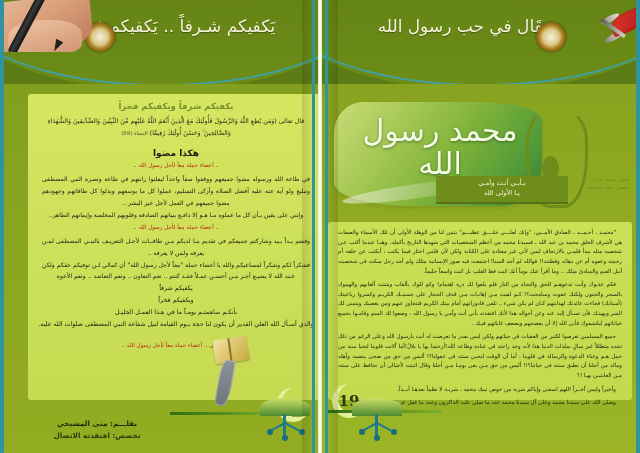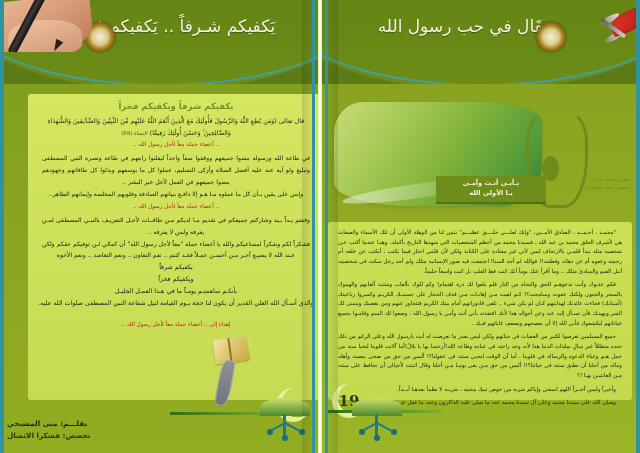--- a/index.html
+++ b/index.html
@@ -90,23 +90,23 @@
   .brush{position:absolute;left:4px;top:4px;width:208px;height:104px;
      background:linear-gradient(125deg,#cfe27f 0%,#a9cc5a 28%,#7fb43c 55%,#4e9a3c 82%,#2e7a33 100%);
      border-radius:14% 30% 20% 38%/30% 18% 40% 22%;opacity:.92;
      box-shadow:0 2px 5px rgba(0,0,0,.12);}
   .brush::after{content:"";position:absolute;left:8px;bottom:8px;width:150px;height:14px;
      background:linear-gradient(90deg,rgba(255,255,255,.55),rgba(255,255,255,0));
      border-radius:50%;transform:rotate(-8deg);}
   .calli-text{position:absolute;left:20px;top:16px;width:180px;text-align:center;
      font-size:30px;color:#f6fbe6;text-shadow:0 1px 3px rgba(20,60,20,.55);
      font-family:"DejaVu Sans","Liberation Serif",serif;line-height:1.1;}
-  .calli-cap{position:absolute;left:106px;top:78px;width:92px;padding:3px 9px;
+  .calli-cap{position:absolute;left:106px;top:78px;width:92px;padding:3px 20px;
      background:#6f8d1b;color:#f4f0d2;font-size:6.6px;line-height:1.5;text-align:center;
-     border-bottom:2px solid #56701a;font-weight:bold;}
+     border-bottom:2px solid #56701a;}
   .loop{position:absolute;left:196px;top:8px;width:56px;height:96px;
      border:3px solid #6e8c1c;border-radius:60% 60% 46% 46%/40% 40% 60% 60%;border-top-color:transparent;}
   .loop-dot{position:absolute;left:212px;top:58px;width:17px;height:25px;border-radius:50%;
      background:#6e8c1c;}
   .byline{position:absolute;left:244px;top:78px;width:56px;color:#6d8b1e;
      font-size:4.6px;line-height:1.7;text-align:right;}
 
   
   .badge{position:absolute;width:34px;height:34px;}
   .badge .crescent{position:absolute;inset:0;border-radius:50%;
@@ -137,22 +137,22 @@
      border-radius:40% 10% 45% 20%;transform:rotate(10deg);
      box-shadow:inset 0 0 0 1px rgba(255,255,255,.35);}
   .road-orn .book{position:absolute;left:18px;top:2px;width:34px;height:24px;
      background:linear-gradient(135deg,#f2e4a6,#c8a83c);border-radius:2px;transform:rotate(-8deg);
      box-shadow:0 1px 2px rgba(0,0,0,.3);}
   .road-orn .book::after{content:"";position:absolute;left:15px;top:0;width:2px;height:24px;background:#8e7424;}
   .road-orn .star{position:absolute;left:36px;top:-2px;width:20px;height:20px;
      background:radial-gradient(circle,#e7eb4a 0%,rgba(231,235,74,0) 70%);}
 
   
-  .author-box{position:absolute;top:418px;left:7px;width:150px;color:#1e2a08;
-     font-size:7.3px;line-height:1.65;text-align:left;font-weight:bold;}
+  .author-box{position:absolute;top:418px;left:22px;width:150px;color:#1e2a08;
+     font-size:7.3px;line-height:1.65;text-align:center;font-weight:bold;}
   .author-box .spec{color:#2b3a0c;font-weight:bold;}
 
   
   .gutter{position:absolute;top:0;left:302px;width:36px;height:453px;}
   .gutter .g1{position:absolute;left:10px;top:0;width:3px;height:453px;background:#2f93a0;}
   .gutter .g2{position:absolute;left:23px;top:0;width:3px;height:453px;background:#2f93a0;}
   .gutter .gc{position:absolute;left:16px;top:0;width:4px;height:453px;
      background:linear-gradient(90deg,#dff0a8,#ffffff,#dff0a8);}
   .gutter .gsh{position:absolute;left:0px;top:0;width:36px;height:453px;
      background:linear-gradient(90deg,rgba(0,0,0,.12),rgba(0,0,0,0) 35%,rgba(0,0,0,0) 65%,rgba(0,0,0,.12));}
@@ -183,20 +183,21 @@
           <div class="nib"></div>
       </div>
     </div>
 
     <div class="card card-left">
       <div class="art-head">يكفيكم شرفاً ويكفيكم فخراً</div>
       <div class="verse">
         <span>قال تعالى (وَمَن يُطِعِ اللَّهَ وَالرَّسُولَ فَأُولَٰئِكَ مَعَ الَّذِينَ أَنْعَمَ اللَّهُ عَلَيْهِم مِّنَ النَّبِيِّينَ وَالصِّدِّيقِينَ وَالشُّهَدَاءِ وَالصَّالِحِينَ ۚ وَحَسُنَ أُولَٰئِكَ رَفِيقًا)</span>
         <span class="src">النساء (69)</span>
       </div>
+      <div class="sec-title">هكذا مضوا</div>
       <div class="red-line">.. أعضاء حملة معاً لأجل رسول الله ..</div>
       <div class="para">في طاعة الله ورسوله مضوا جميعهم ووقفوا صفاً واحداً ليعلنوا رابتهم في طاعة ونصرة النبي المصطفى وتبليغ ولو آية عنه عليه أفضل الصلاة وأزكى التسليم، عملوا كل ما بوسعهم وبذلوا كل طاقاتهم وجهودهم مضوا جميعهم في العمل لأجل خير البشر ..</div>
       <div class="para">وإنني على يقين بـأن كل ما عملوه مـا هـو إلا دافـع بنياتهم الصادقة وقلوبهم المخلصة وإيمانهم الطاهر..</div>
       <div class="red-line">.. أعضاء حملة معاً لأجل رسول الله ..</div>
       <div class="para">وقفتم يـداً بـيد وشاركتم جميعكم في تقديم مـا لديكم مـن طاقــات لأجـل التعريـف بالنبـي المصطفى لمـن يعرفه ولمن لا يعرفه ..</div>
       <div class="para">فشكراً لكم وشكراً لمساعيكم والله يا أعضاء حملة "معاً لأجل رسول الله" أن كمالي لـن توفيكم حقكم ولكن عـند الله لا يضيـع أجـر مـن أحسـن عمـلاً فقـد كنتم .. نعم التعاون .. ونعم التعاضد .. ونعم الأخوة</div>
       <div class="center-line">يكفيكم شرفاً</div>
       <div class="center-line">ويكفيكم فخراً</div>
       <div class="center-line">بأنكـم ساهمتـم يومـاً ما في هـذا العمـل الجليـل</div>
       <div class="center-line">والذي أسـأل الله العلي القدير أن يكون لنا حجة يـوم القيامة لنيل شفاعة النبي المصطفى صلوات الله عليه.</div>
@@ -220,21 +221,21 @@
         <div class="stem"></div>
       <div class="arm" style="left:27px;top:24px;width:16px;transform:rotate(28deg)"></div>
       <div class="arm" style="left:27px;top:24px;width:16px;transform:rotate(152deg)"></div>
       <div class="node" style="left:41px;top:31px"></div>
       <div class="node" style="left:9px;top:31px"></div>
       <div class="node" style="left:24px;top:37px"></div>
     </div>
 
     <div class="author-box">
       <div>بقلـــم: منى المشيخي</div>
-      <div class="spec">تخصص: فشكرا الاتصال</div>
+      <div class="spec">تخصص: افتقدته الاتصال</div>
     </div>
   </div>
 
   <div class="page page-right">
     <div class="olive-field right"></div>
 
     <div class="hdr">
       <div class="dark"></div>
       <div class="swoop"></div>
       <div class="teal-arc"></div>
@@ -243,20 +244,21 @@
       <div class="quill">
         <div class="barb1"></div>
           <div class="barb2"></div>
         <div class="feather"></div>
           <div class="shaft"></div>
       </div>
     </div>
 
     <div class="calli-wrap">
       <div class="brush"></div>
+      <div class="calli-text">محمد رسول الله</div>
       <div class="loop"></div>
       <div class="loop-dot"></div>
       <div class="calli-cap">
         <div>بـأبـي أنـت وأمـي</div>
         <div>يـا الأولى الله</div>
       </div>
       <div class="byline">
         <div>بقلمي: صفية جاربان</div>
         <div>تخصص: تقنية معلومات</div>
       </div>

